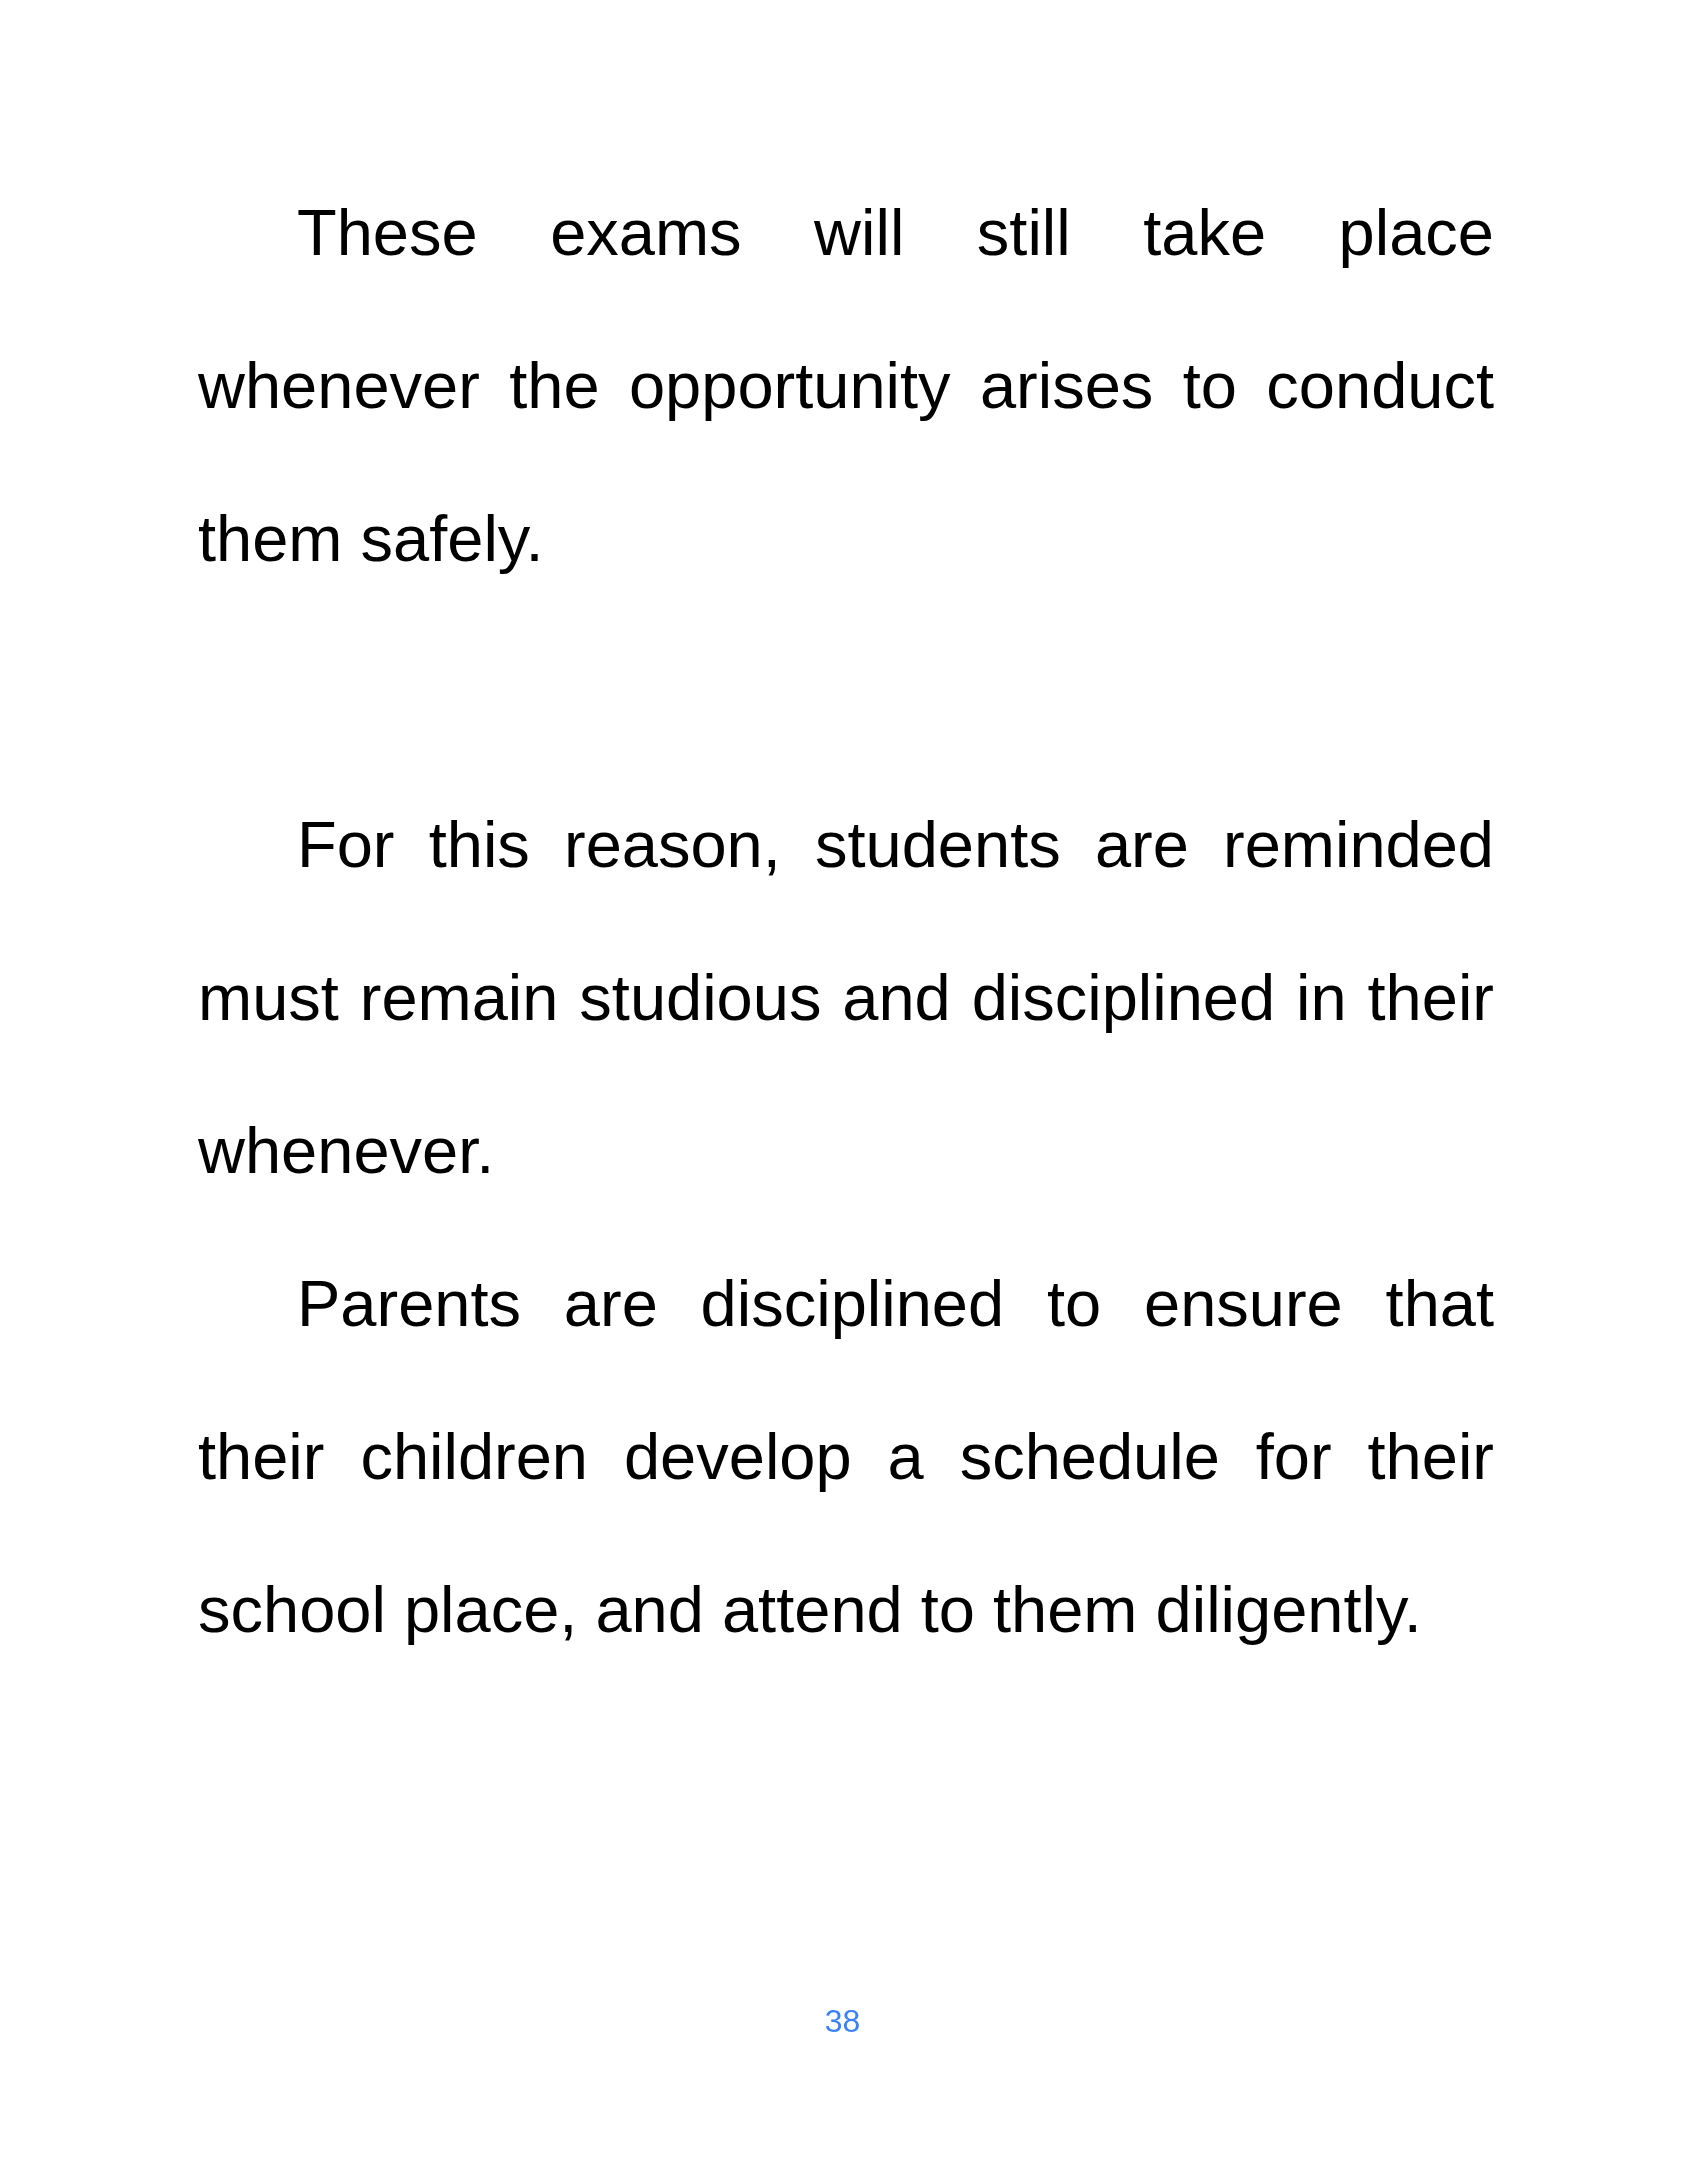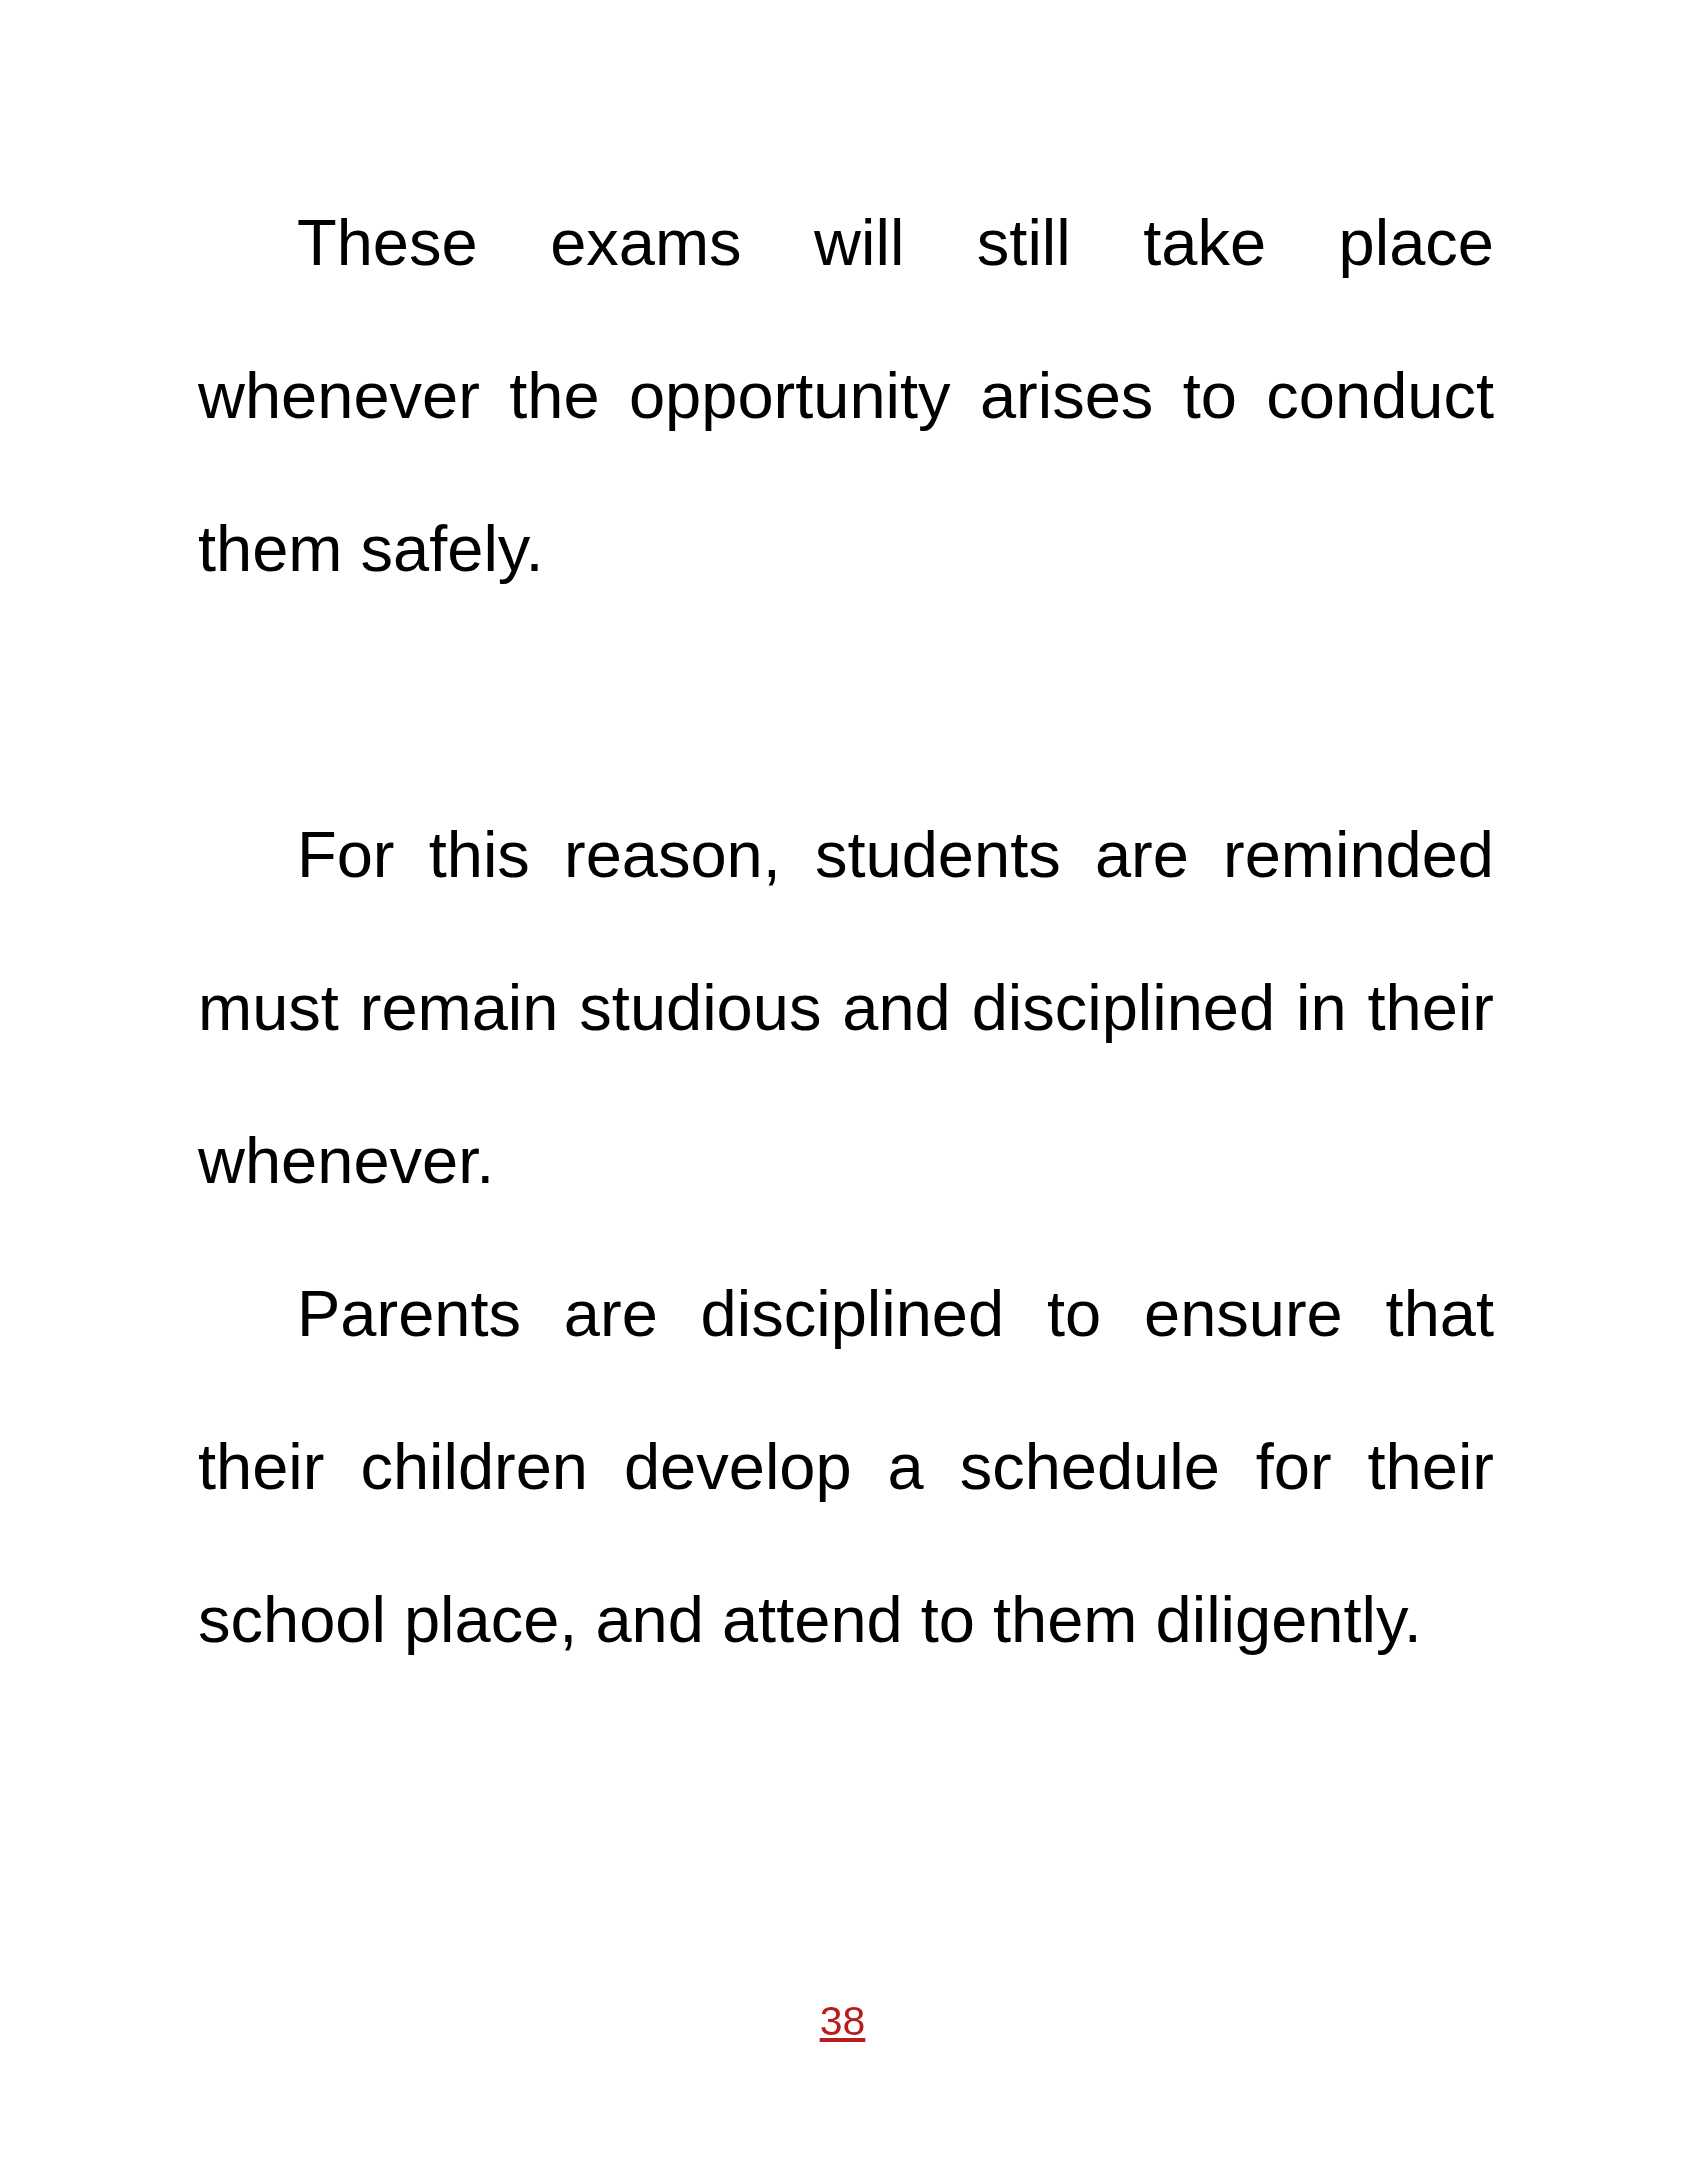--- a/index.html
+++ b/index.html
@@ -12,21 +12,21 @@
     width: 1685px;
     height: 2181px;
     background: #ffffff;
     overflow: hidden;
     font-family: "Liberation Sans", "DejaVu Sans", sans-serif;
     color: #000000;
   }
   .textblock {
     position: absolute;
     left: 198px;
-    top: 166px;
+    top: 156px;
     width: 1296px;
     font-size: 65px;
     line-height: 153px;
     color: #000000;
   }
   .para {
     margin: 0;
     padding: 0;
   }
   .para.spaced {
@@ -42,24 +42,23 @@
   }
   .line.first {
     text-indent: 99px;
   }
   .pagenum {
     position: absolute;
     top: 2003px;
     left: 0;
     width: 100%;
     text-align: center;
-    font-size: 41px;
+    font-size: 32px;
     line-height: 37px;
-    color: #b91c1c;
-    text-decoration: underline;
+    color: #3b82f6;
   }
 </style>
 </head>
 <body>
 
 <div class="page">
 
   <div class="textblock">
 
     <div class="para">

